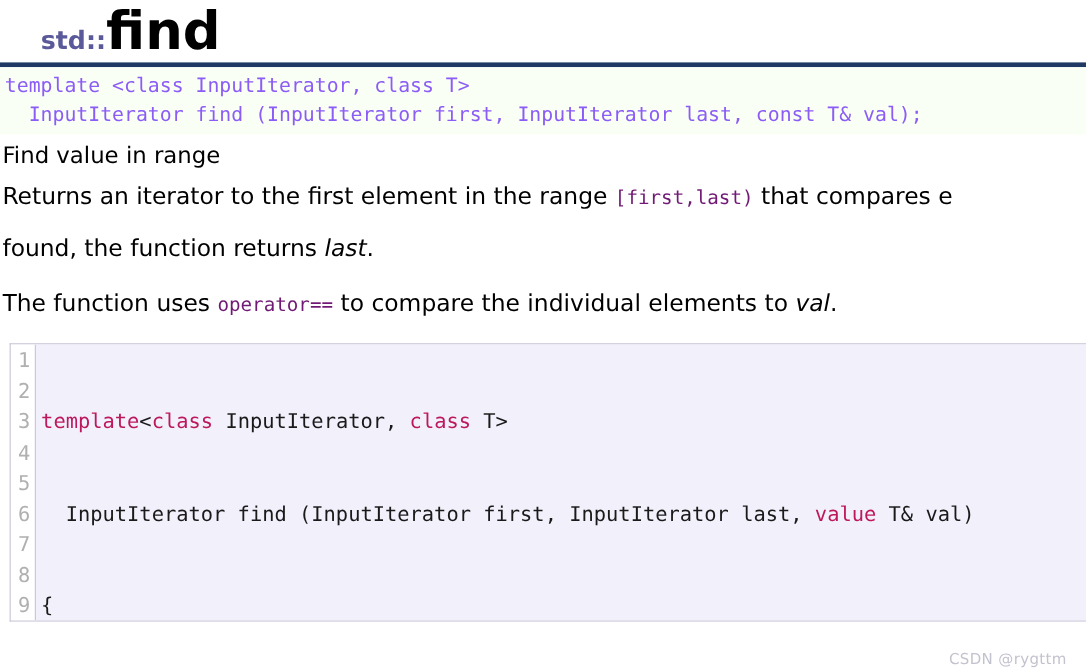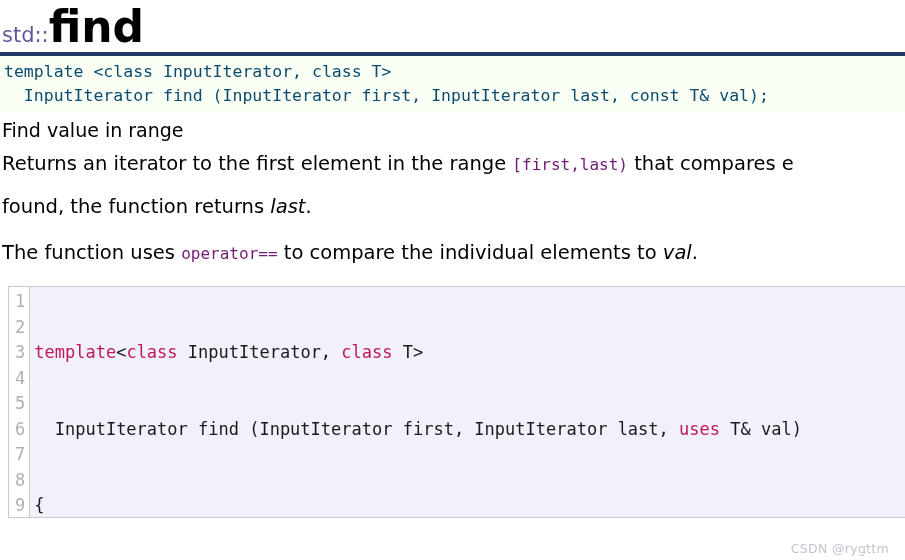--- a/index.html
+++ b/index.html
@@ -24,39 +24,40 @@
   }
   .title {
     font-size: 40px;
     font-weight: bold;
     line-height: 46px;
     white-space: nowrap;
   }
   .title .ns {
     color: #5a5a9a;
     font-size: 21px;
-    font-weight: normal;
+    font-weight: bold;
     vertical-align: baseline;
+    margin-left: 32px;
   }
   .title .fn {
     color: #000000;
     font-size: 44px;
     font-weight: bold;
   }
 
   .rule {
     height: 4px;
     background: #1f3864;
     width: 905px;
   }
 
   
   .signature {
     background: #fafff5;
-    color: #0c4a6e;
+    color: #8b5cf6;
     font-family: "DejaVu Sans Mono", "Liberation Mono", monospace;
     font-size: 16.5px;
     line-height: 24px;
     padding: 4px 0 4px 4px;
     white-space: pre;
     overflow: hidden;
     height: 56px;
     box-sizing: border-box;
   }
 
@@ -156,21 +157,21 @@
   <p class="para tight"><span>The function uses </span><span class="mono">operator==</span><span> to compare the individual elements to </span><span class="ital">val</span><span>.</span></p>
 
 
 </div>
 
 <div class="codeblock">
   <div class="gutter"><span>1</span><br><span>2</span><br><span>3</span><br><span>4</span><br><span>5</span><br><span>6</span><br><span>7</span><br><span>8</span><br><span>9</span></div>
 
   <div class="codearea">
     <div><span class="kw">template</span>&lt;<span class="kw">class</span> InputIterator, <span class="kw">class</span> T&gt;</div>
-    <div>  InputIterator find (InputIterator first, InputIterator last, <span class="kw">uses</span> T&amp; val)</div>
+    <div>  InputIterator find (InputIterator first, InputIterator last, <span class="kw">value</span> T&amp; val)</div>
     <div>{</div>
     
     
     
     
     
     
   </div>
 </div>
 

